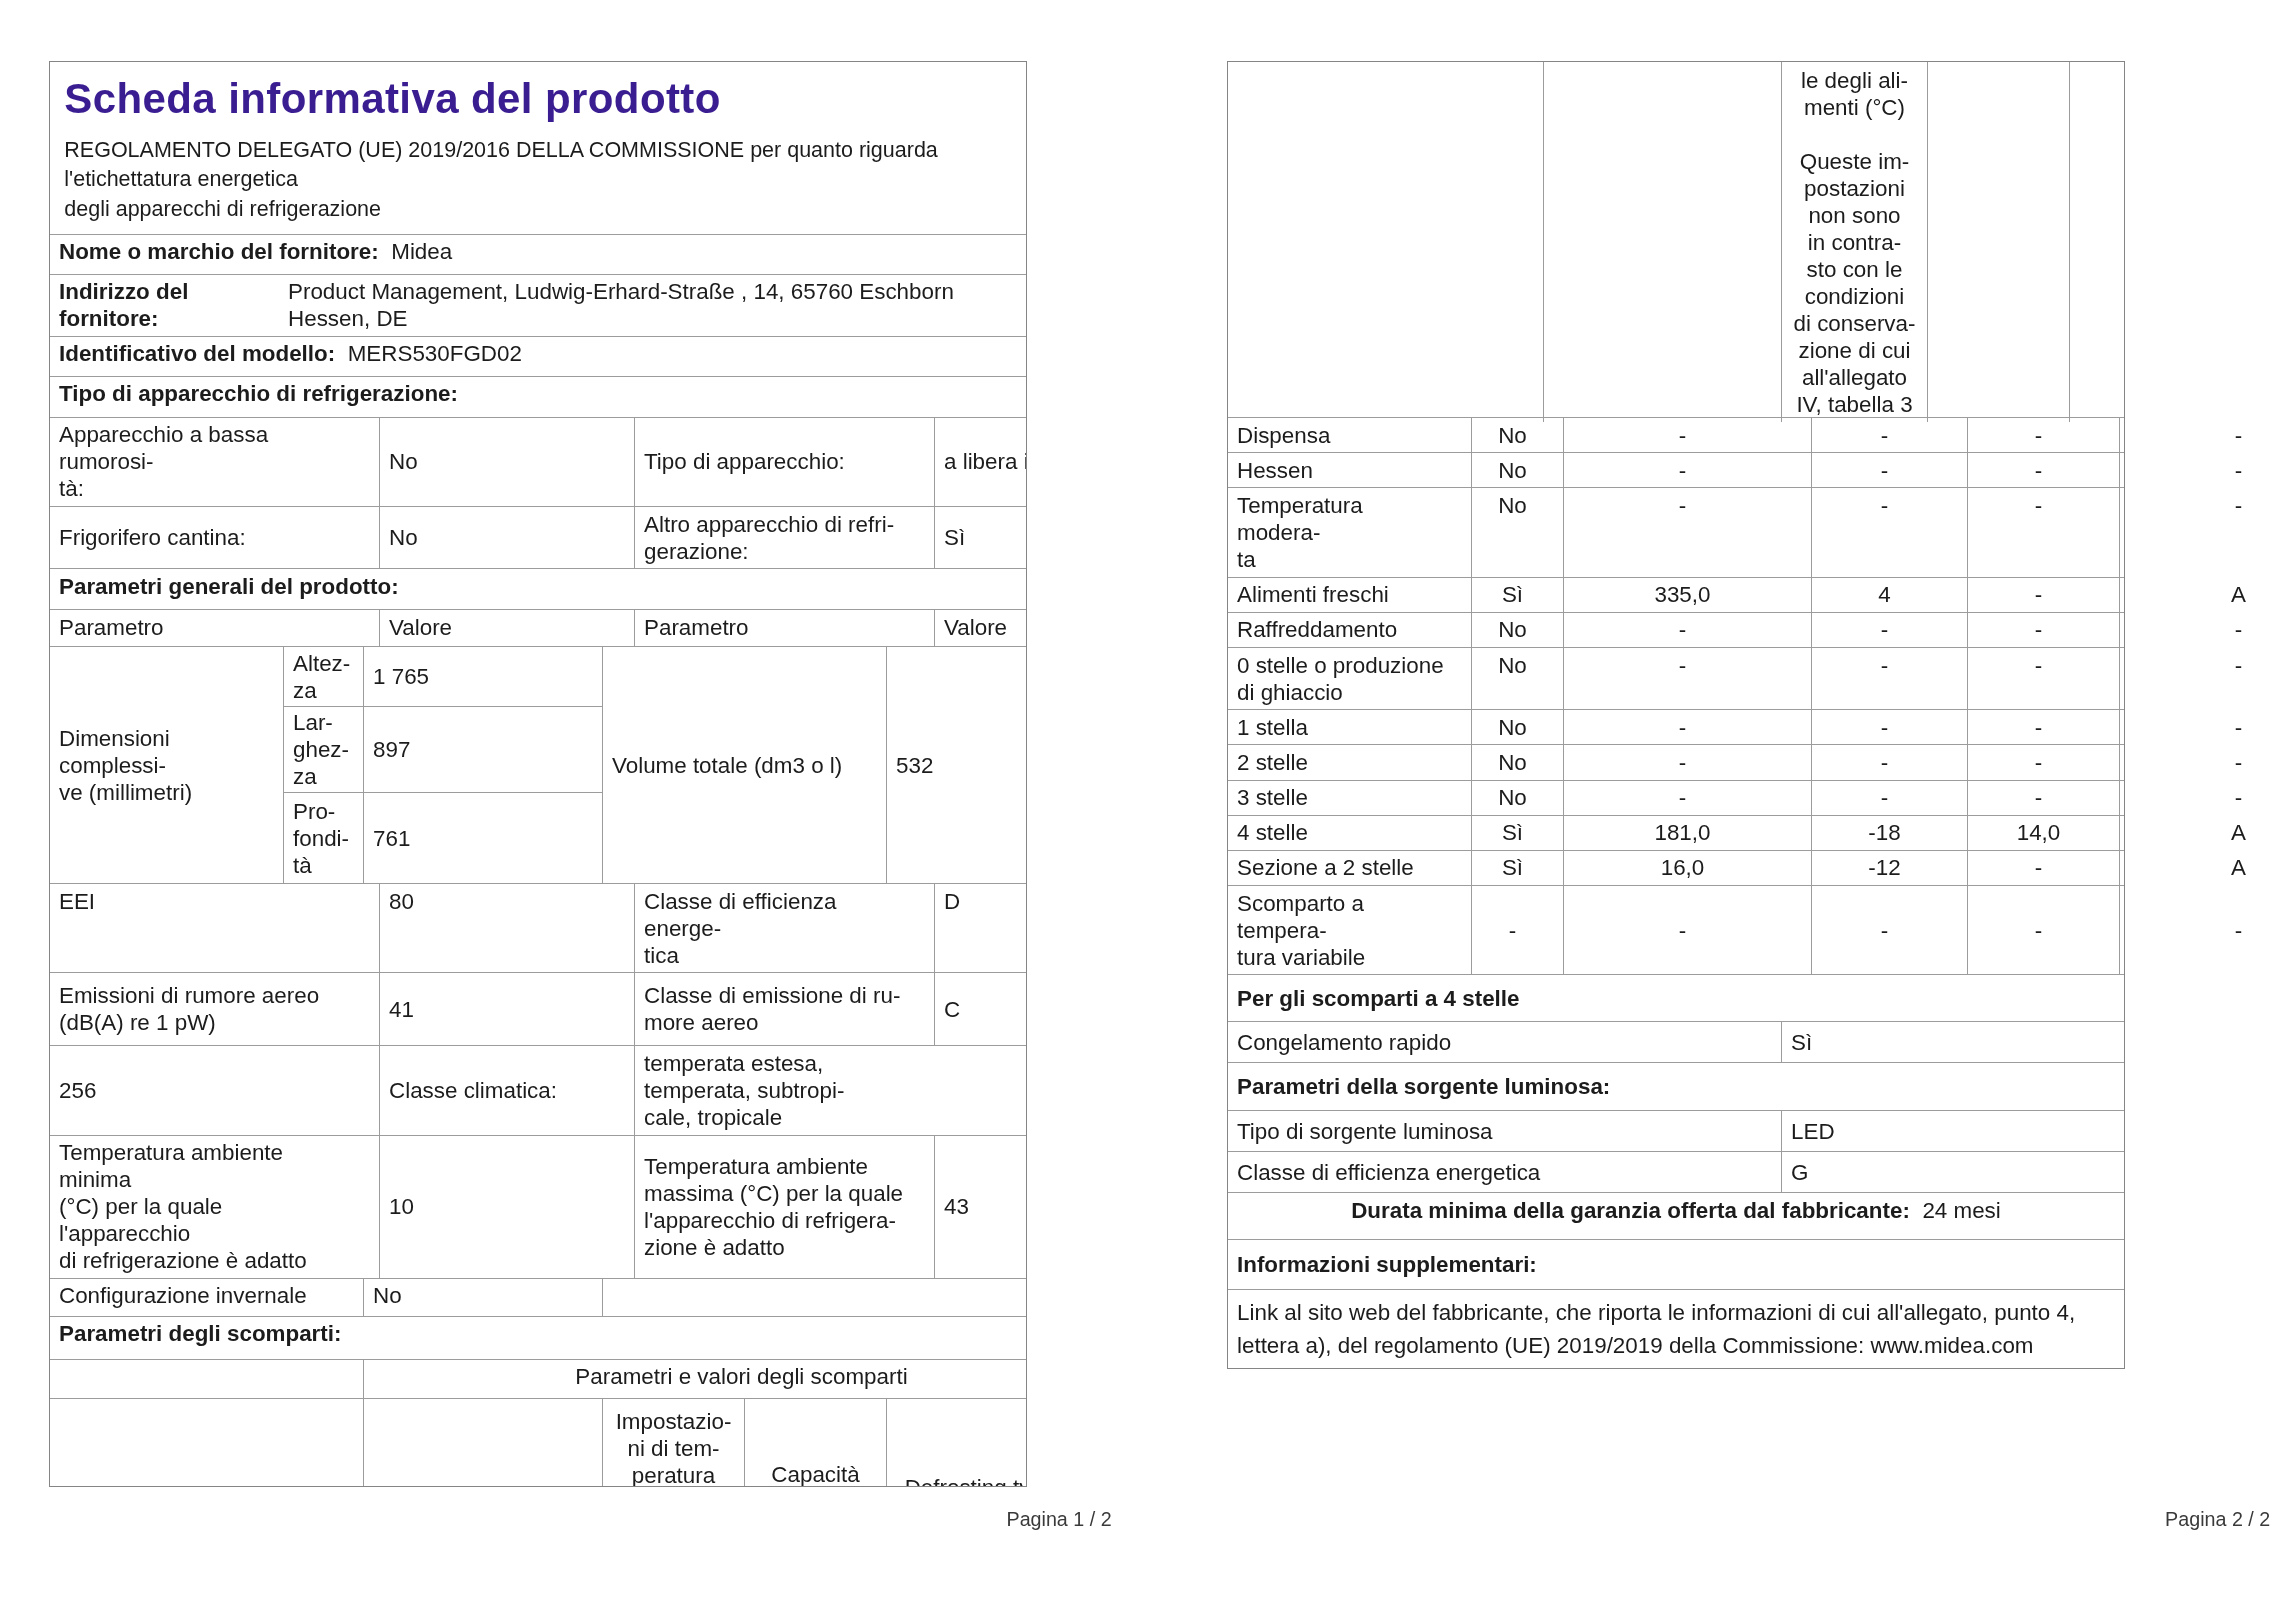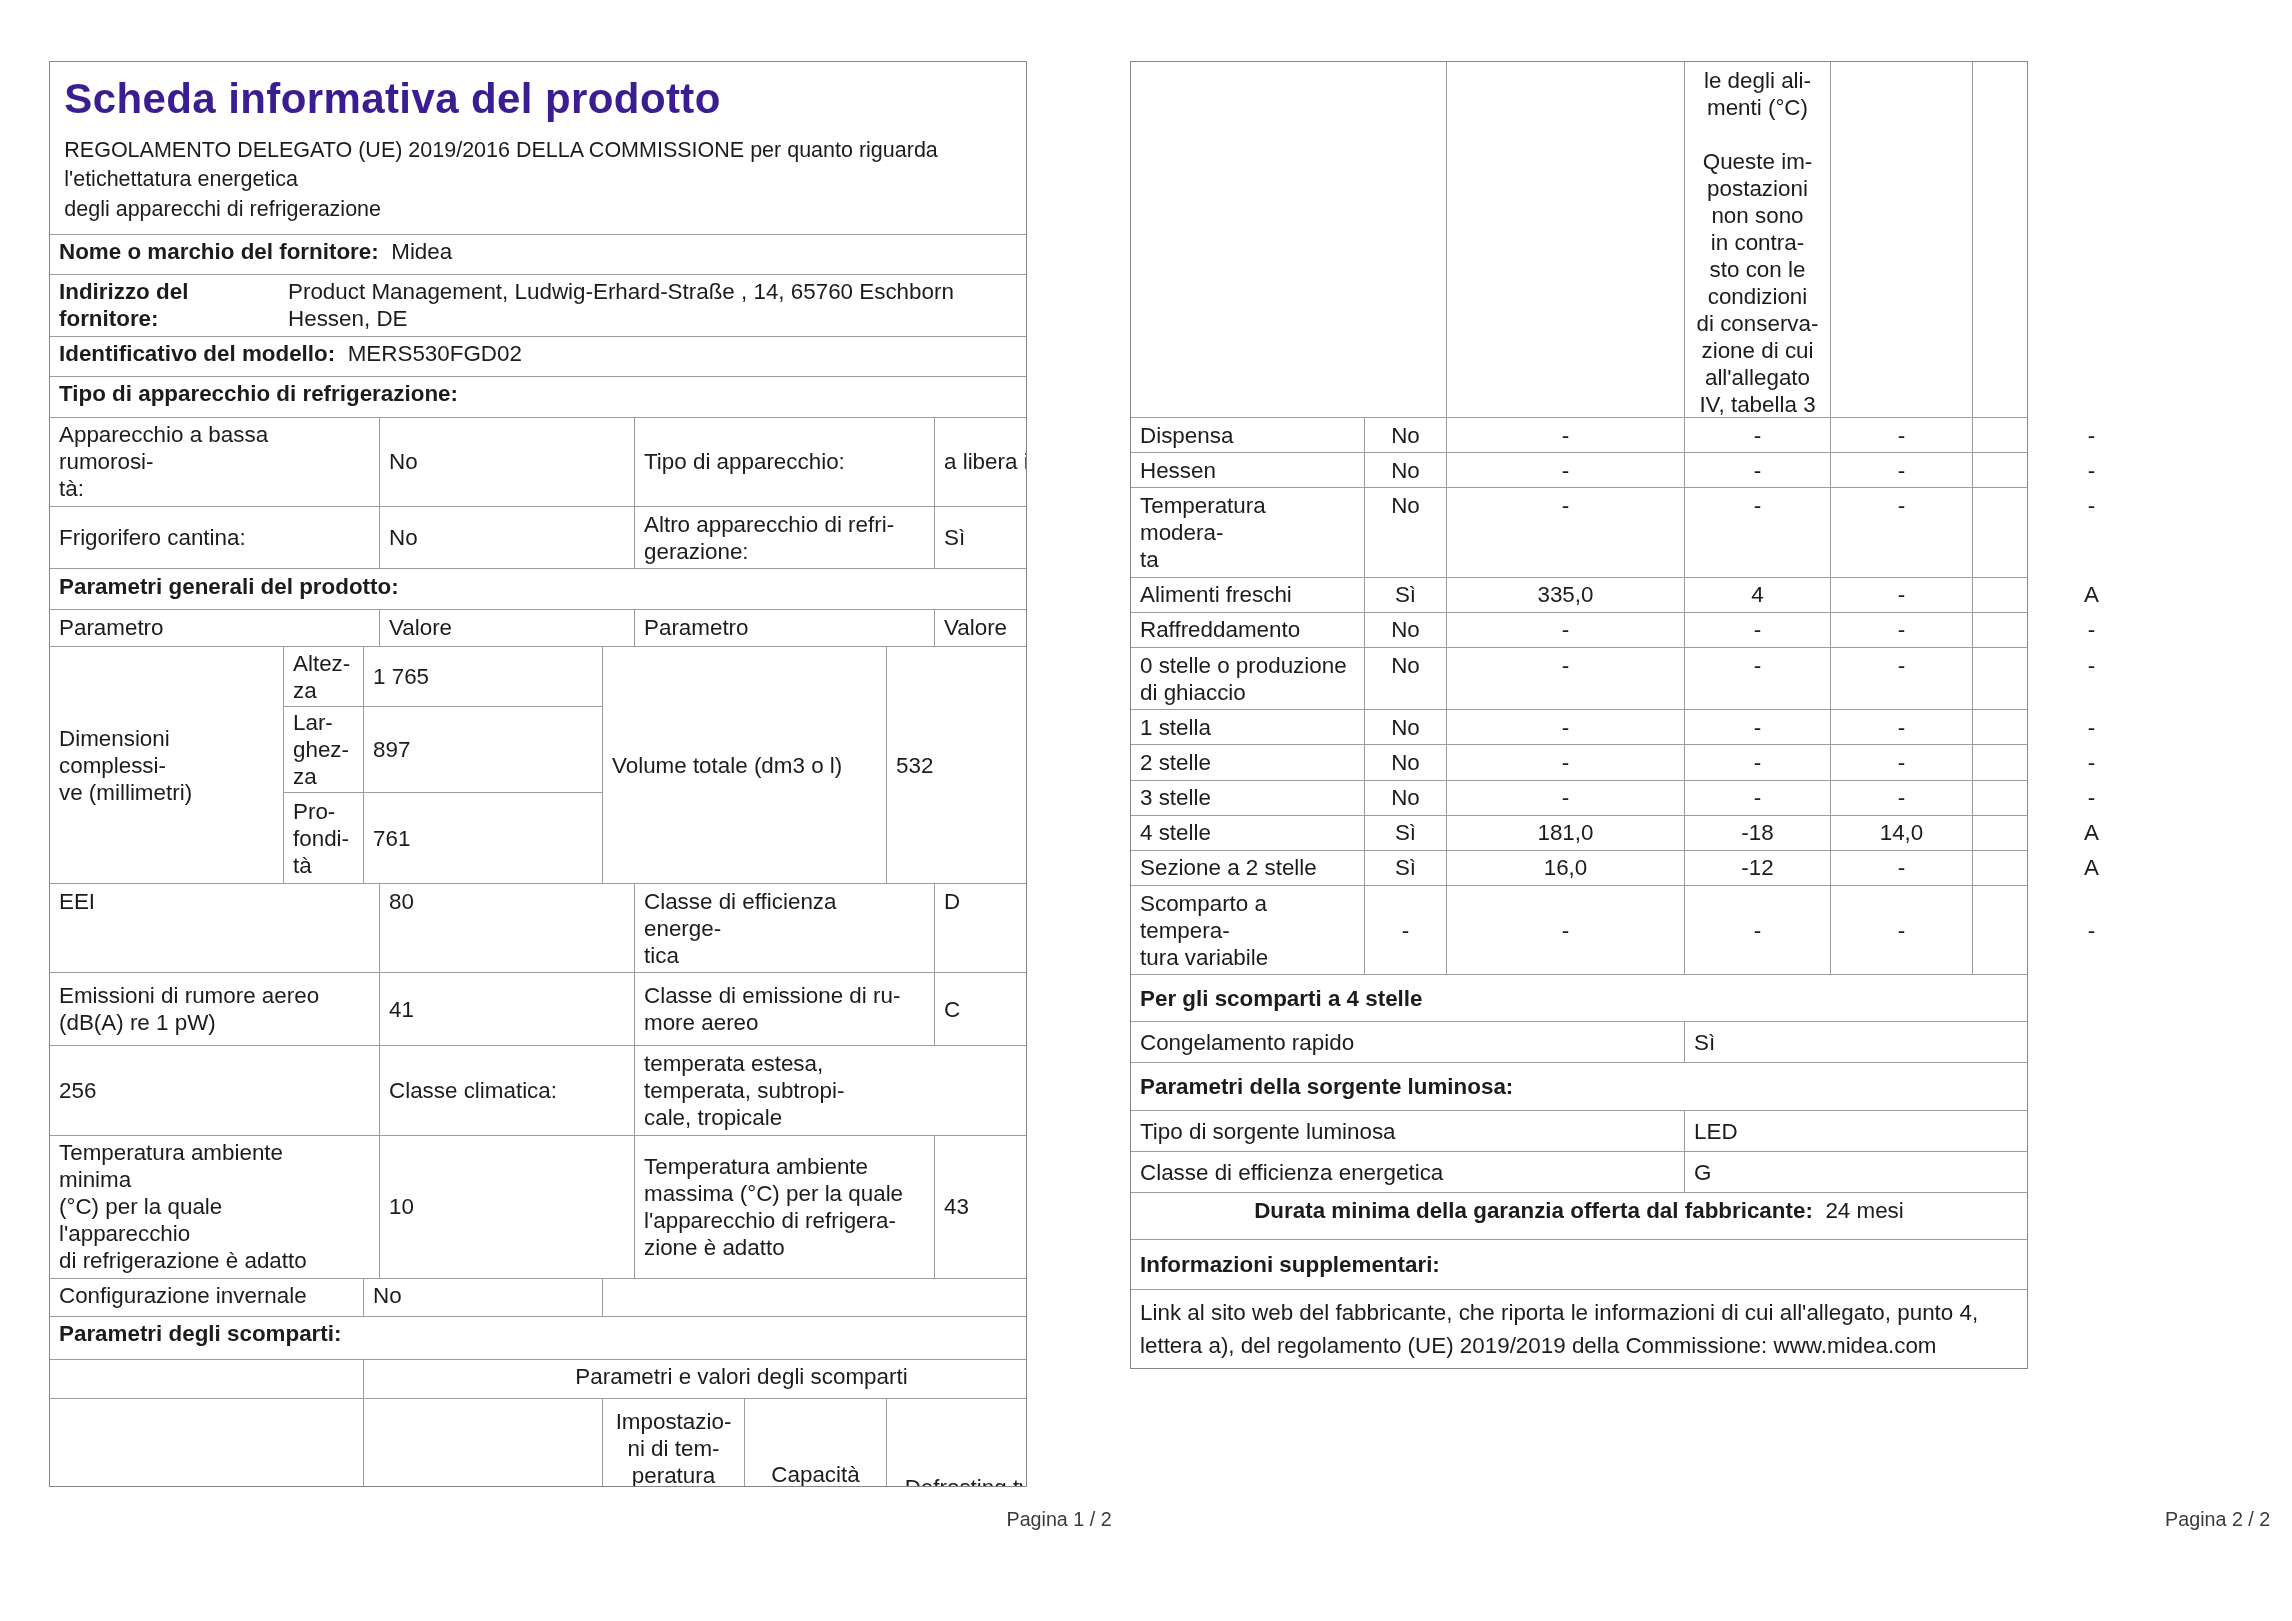--- a/index.html
+++ b/index.html
@@ -5,37 +5,37 @@
   :root{
     --bd:#9c9c9c;
     --bd-dark:#858585;
     --ink:#1c1c1c;
   }
   *{box-sizing:border-box;margin:0;padding:0;}
   html,body{width:2293px;height:1621px;background:#ffffff;overflow:hidden;
     font-family:"Liberation Sans",sans-serif;color:var(--ink);}
   .page{position:absolute;top:61px;border:1.8px solid var(--bd-dark);background:#fff;}
   #page1{left:49px;width:978px;height:1426px;overflow:hidden;}
-  #page2{left:1130px;width:898px;}
+  #page2{left:1227px;width:898px;}
   .row{display:grid;border-top:1.3px solid var(--bd);}
   .row.first{border-top:none;}
   .c{padding:3.6px 9px;white-space:pre-line;line-height:27px;font-size:22.4px;
      border-left:1.3px solid var(--bd);display:flex;flex-direction:column;justify-content:flex-start;}
   .c:first-child{border-left:none;}
   .vc{justify-content:center;}
   .hc{align-items:center;text-align:center;}
   .b{font-weight:bold;}
   .kv .c{flex-direction:row;gap:12.5px;align-items:baseline;}
   
   .g4{grid-template-columns:313px 239px 284px 233px;gap:16px;}
   .gdim{grid-template-columns:233px 80px 239px 284px 233px;grid-template-rows:59px 86px 91px;}
   .gcfg{grid-template-columns:313px 239px 517px;}
   .gch2{grid-template-columns:313px 756px;}
   .gc5{grid-template-columns:313px 239px 142px 142px 233px;}
-  .r6{grid-template-columns:233px 82px 238px 146px 142px 238px;}
+  .r6{grid-template-columns:233px 82px 238px 146px 142px 238px;gap:10px;}
   .r5{grid-template-columns:315px 238px 146px 142px 238px;}
   .r2{grid-template-columns:553px 526px;}
   .g1{grid-template-columns:1fr;}
   
   .titleblock{padding:12.5px 14.3px 9px 14.3px;}
   .doc-title{font-size:42px;font-weight:bold;color:#3b1d92;letter-spacing:0.4px;line-height:47px;}
   .doc-sub{margin-top:14.3px;font-size:21.5px;line-height:29.6px;white-space:pre-line;}
   
   .gdim .c{border-top:1.3px solid var(--bd);}
   .gdim .c.rtop{border-top:none;}

